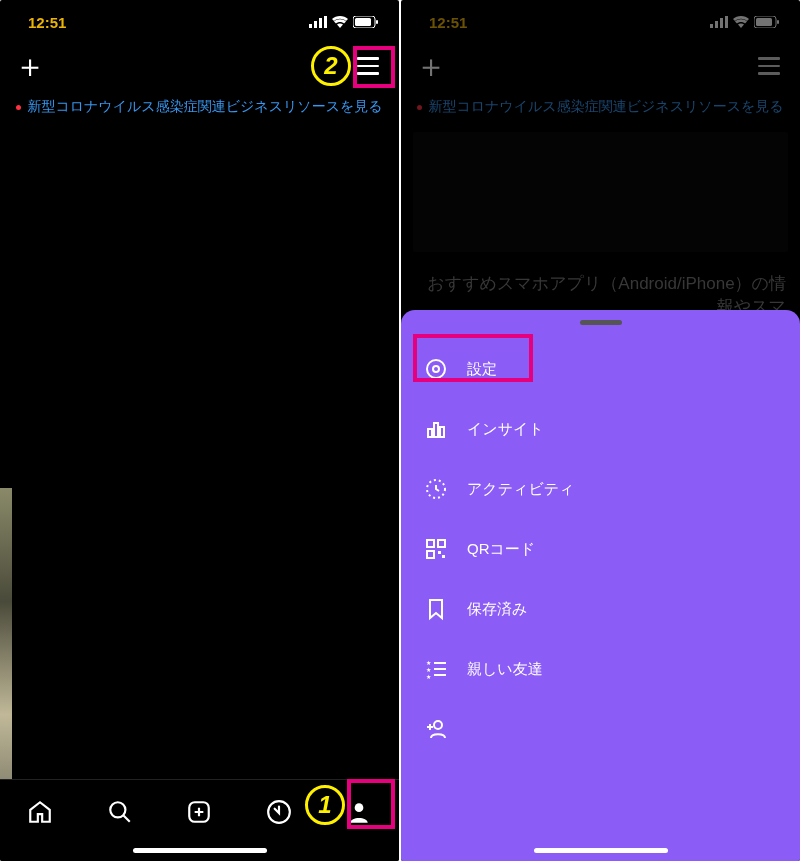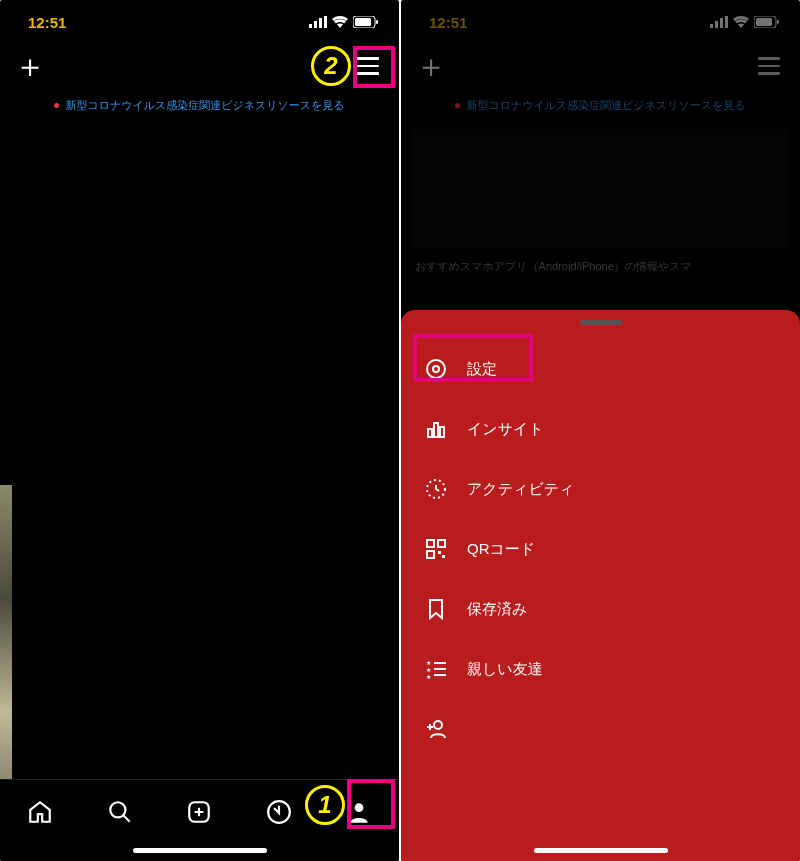--- a/index.html
+++ b/index.html
@@ -39,21 +39,21 @@
     }
     .plus-icon { color: #fff; font-size: 32px; font-weight: 200; line-height: 1; }
     .username-blk { width: 105px; height: 20px; background: #000; }
     .hamburger {
       width: 34px; height: 34px;
       display: flex; flex-direction: column; justify-content: center; align-items: center; gap: 5px;
     }
     .hamburger span { display: block; width: 22px; height: 2.5px; background: #fff; border-radius: 1px; }
     .banner {
       padding: 10px 14px 12px;
-      font-size: 11px;
+      font-size: 14px;
       display: flex;
       align-items: center;
       justify-content: center;
       gap: 6px;
     }
     .banner-dot { width: 5px; height: 5px; background: #ff3040; border-radius: 50%; }
     .banner-link { color: #3897f0; font-weight: 400; }
     .content-area {
       flex: 1;
       position: relative;
@@ -98,27 +98,27 @@
       z-index: 50;
       pointer-events: none;
     }
     
     .dimmed { opacity: 0.45; }
     .phone2-header-extra {
       padding: 6px 14px 0;
       font-size: 13px;
     }
     .profile-name { color: #ddd; font-weight: 600; }
-    .profile-desc { color: #7a7a7a; font-size: 11px; margin-top: 0; }
+    .profile-desc { color: #7a7a7a; font-size: 17px; margin-top: 10px; text-align: right; }
     
     .sheet {
       position: absolute;
       left: 0; right: 0; bottom: 0;
       top: 310px;
-      background: #b91c1c;
+      background: #8b5cf6;
       border-top-left-radius: 14px;
       border-top-right-radius: 14px;
       padding-top: 10px;
     }
     .sheet-handle {
       width: 42px; height: 5px; background: #555; border-radius: 3px;
       margin: 0 auto 14px;
     }
     .menu-item {
       display: flex;

